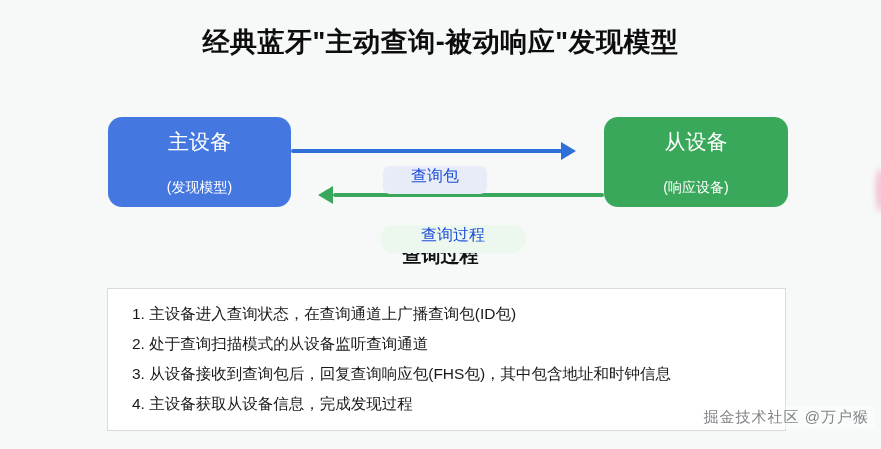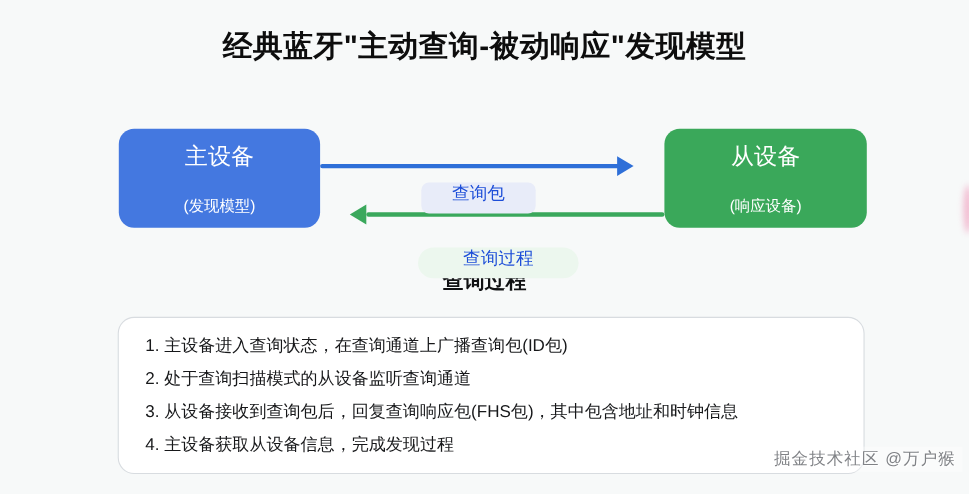--- a/index.html
+++ b/index.html
@@ -90,21 +90,21 @@
     color: #101113;
   }
   .steps-card {
     position: absolute;
     left: 107px;
     top: 288px;
     width: 679px;
     height: 143px;
     background: #ffffff;
     border: 1px solid #d8dce0;
-    border-radius: 15px;
+    border-radius: 0;
     padding: 10px 24px;
     display: flex;
     flex-direction: column;
     justify-content: space-around;
   }
   .step-line {
     font-size: 15.5px;
     color: #17181a;
     white-space: nowrap;
   }

